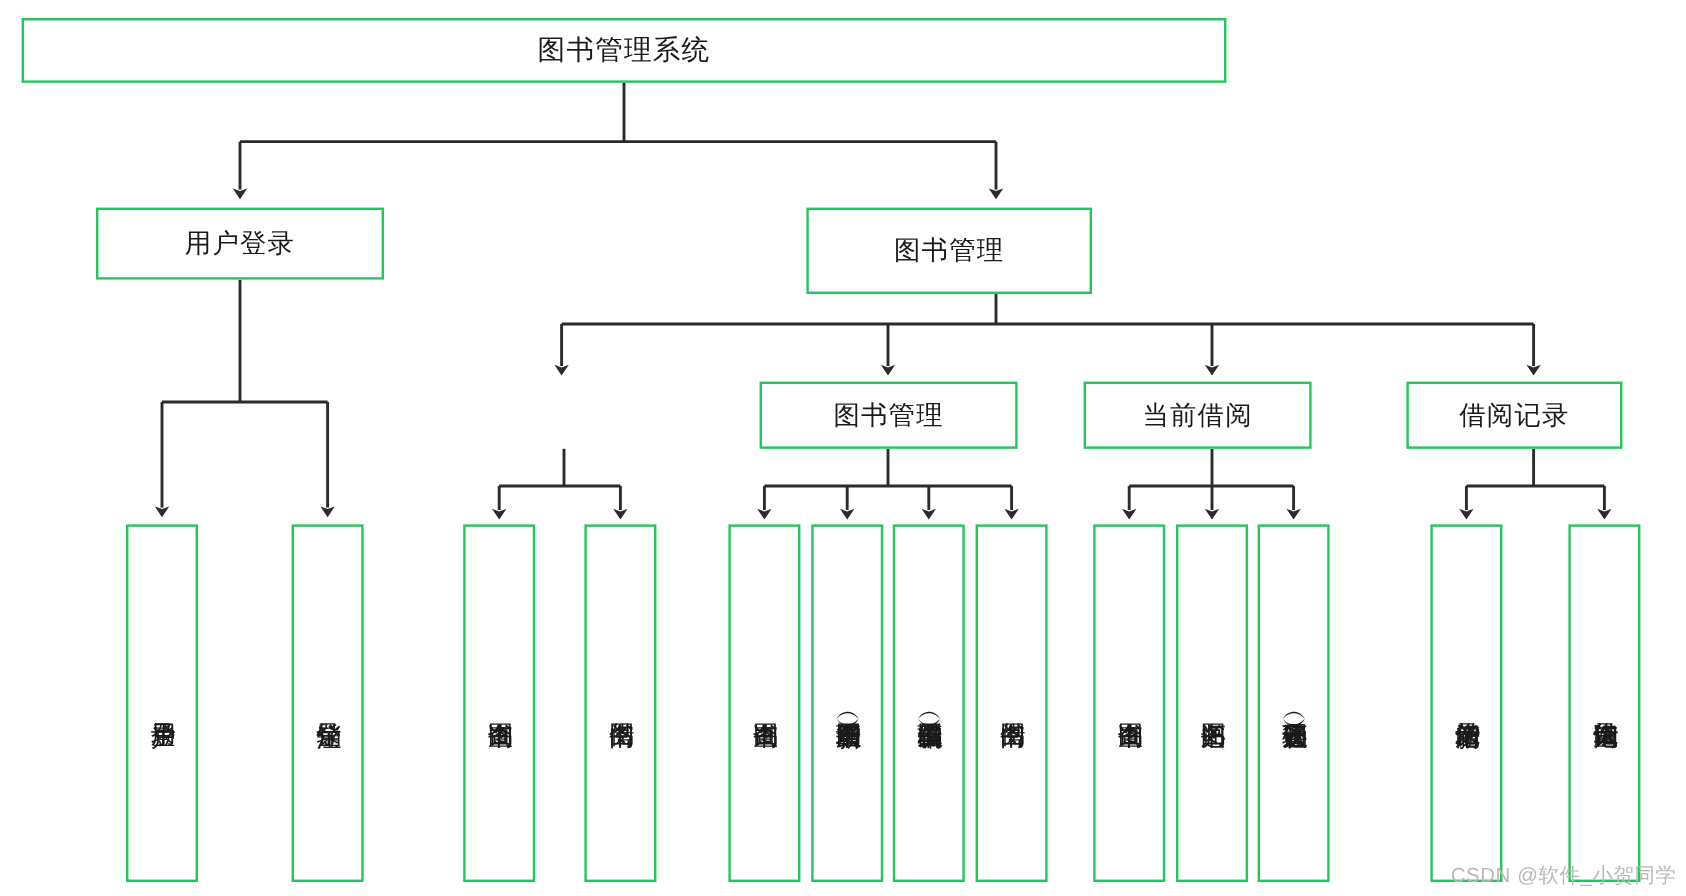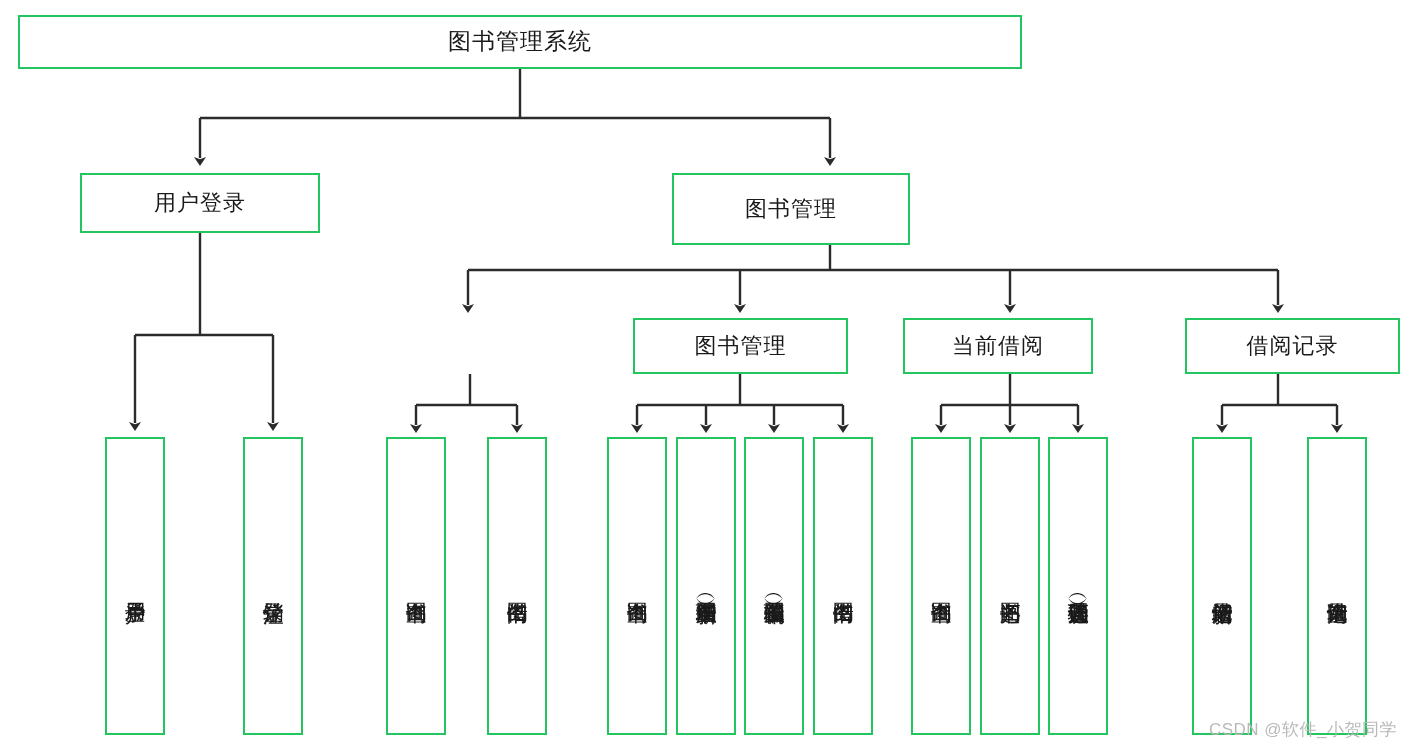--- a/index.html
+++ b/index.html
@@ -136,21 +136,21 @@
   <div class="node horiz" style="left:672px; top:173px; width:238px; height:72px;text-align:center;">
     <span>图书管理</span>
   </div>
 
   <div class="node horiz" style="left:633px; top:318px; width:215px; height:56px;">
     <span>图书管理</span>
   </div>
   <div class="node horiz" style="left:903px; top:318px; width:190px; height:56px;">
     <span>当前借阅</span>
   </div>
-  <div class="node horiz" style="left:1172px; top:318px; width:215px; height:56px;margin-left:13px;">
+  <div class="node horiz" style="left:1172px; top:318px; width:180px; height:56px;">
     <span>借阅记录</span>
   </div>
 
   <div class="node vert" style="left:105px; top:437px; width:60px; height:298px;">
     <span>用户登录</span>
   </div>
   <div class="node vert" style="left:243px; top:437px; width:60px; height:298px;">
     <span>注销登录</span>
   </div>
 

